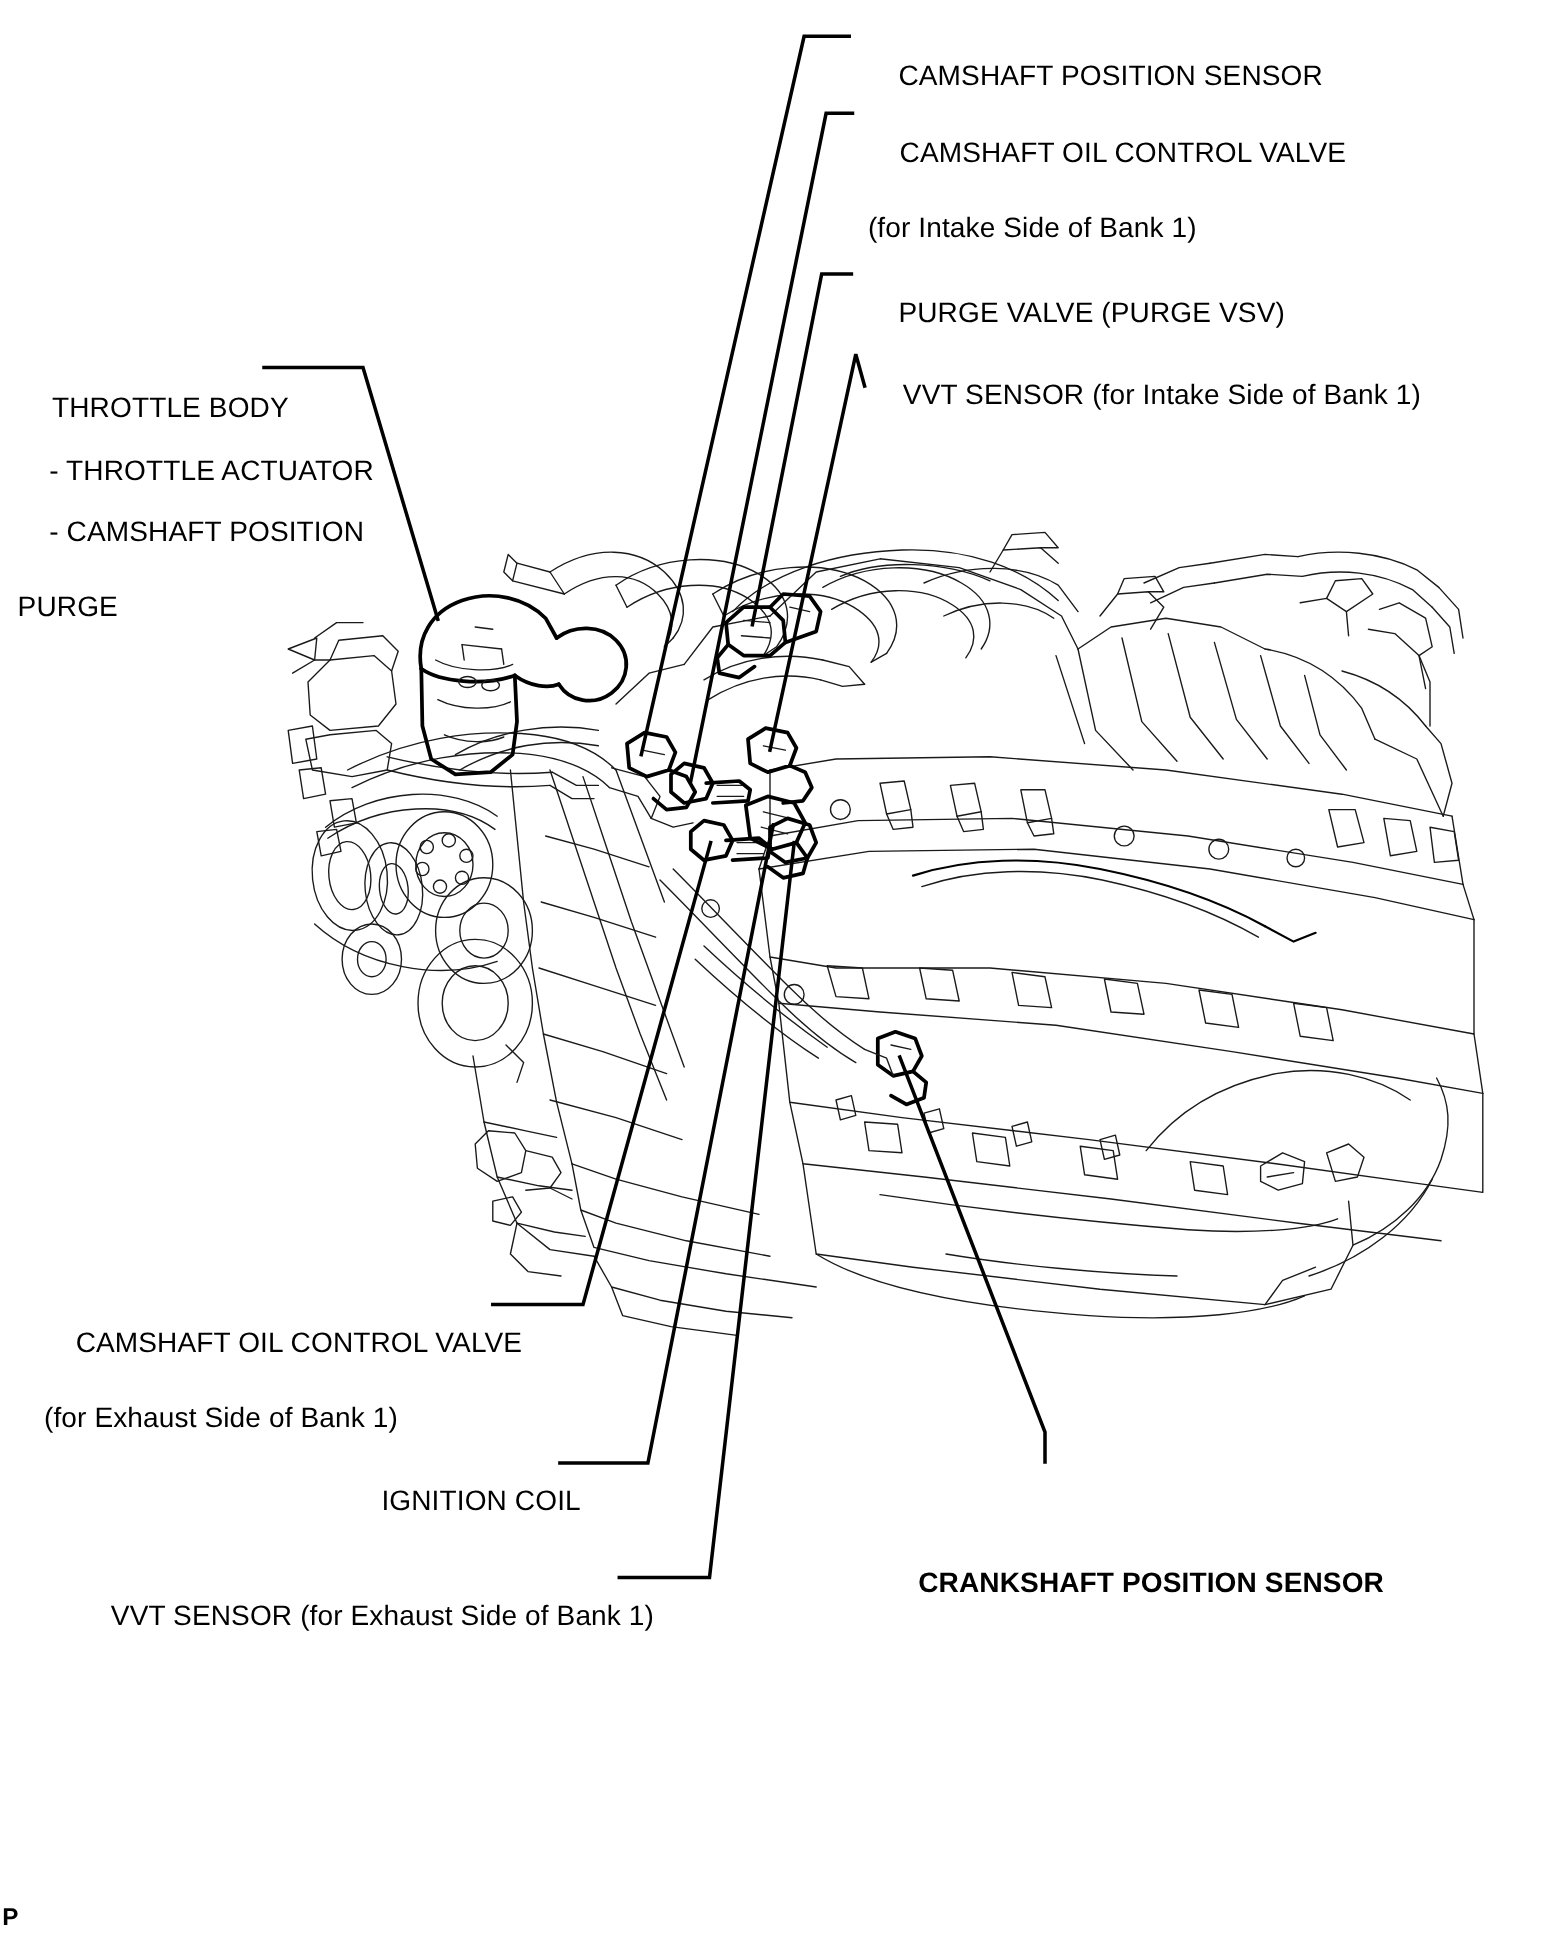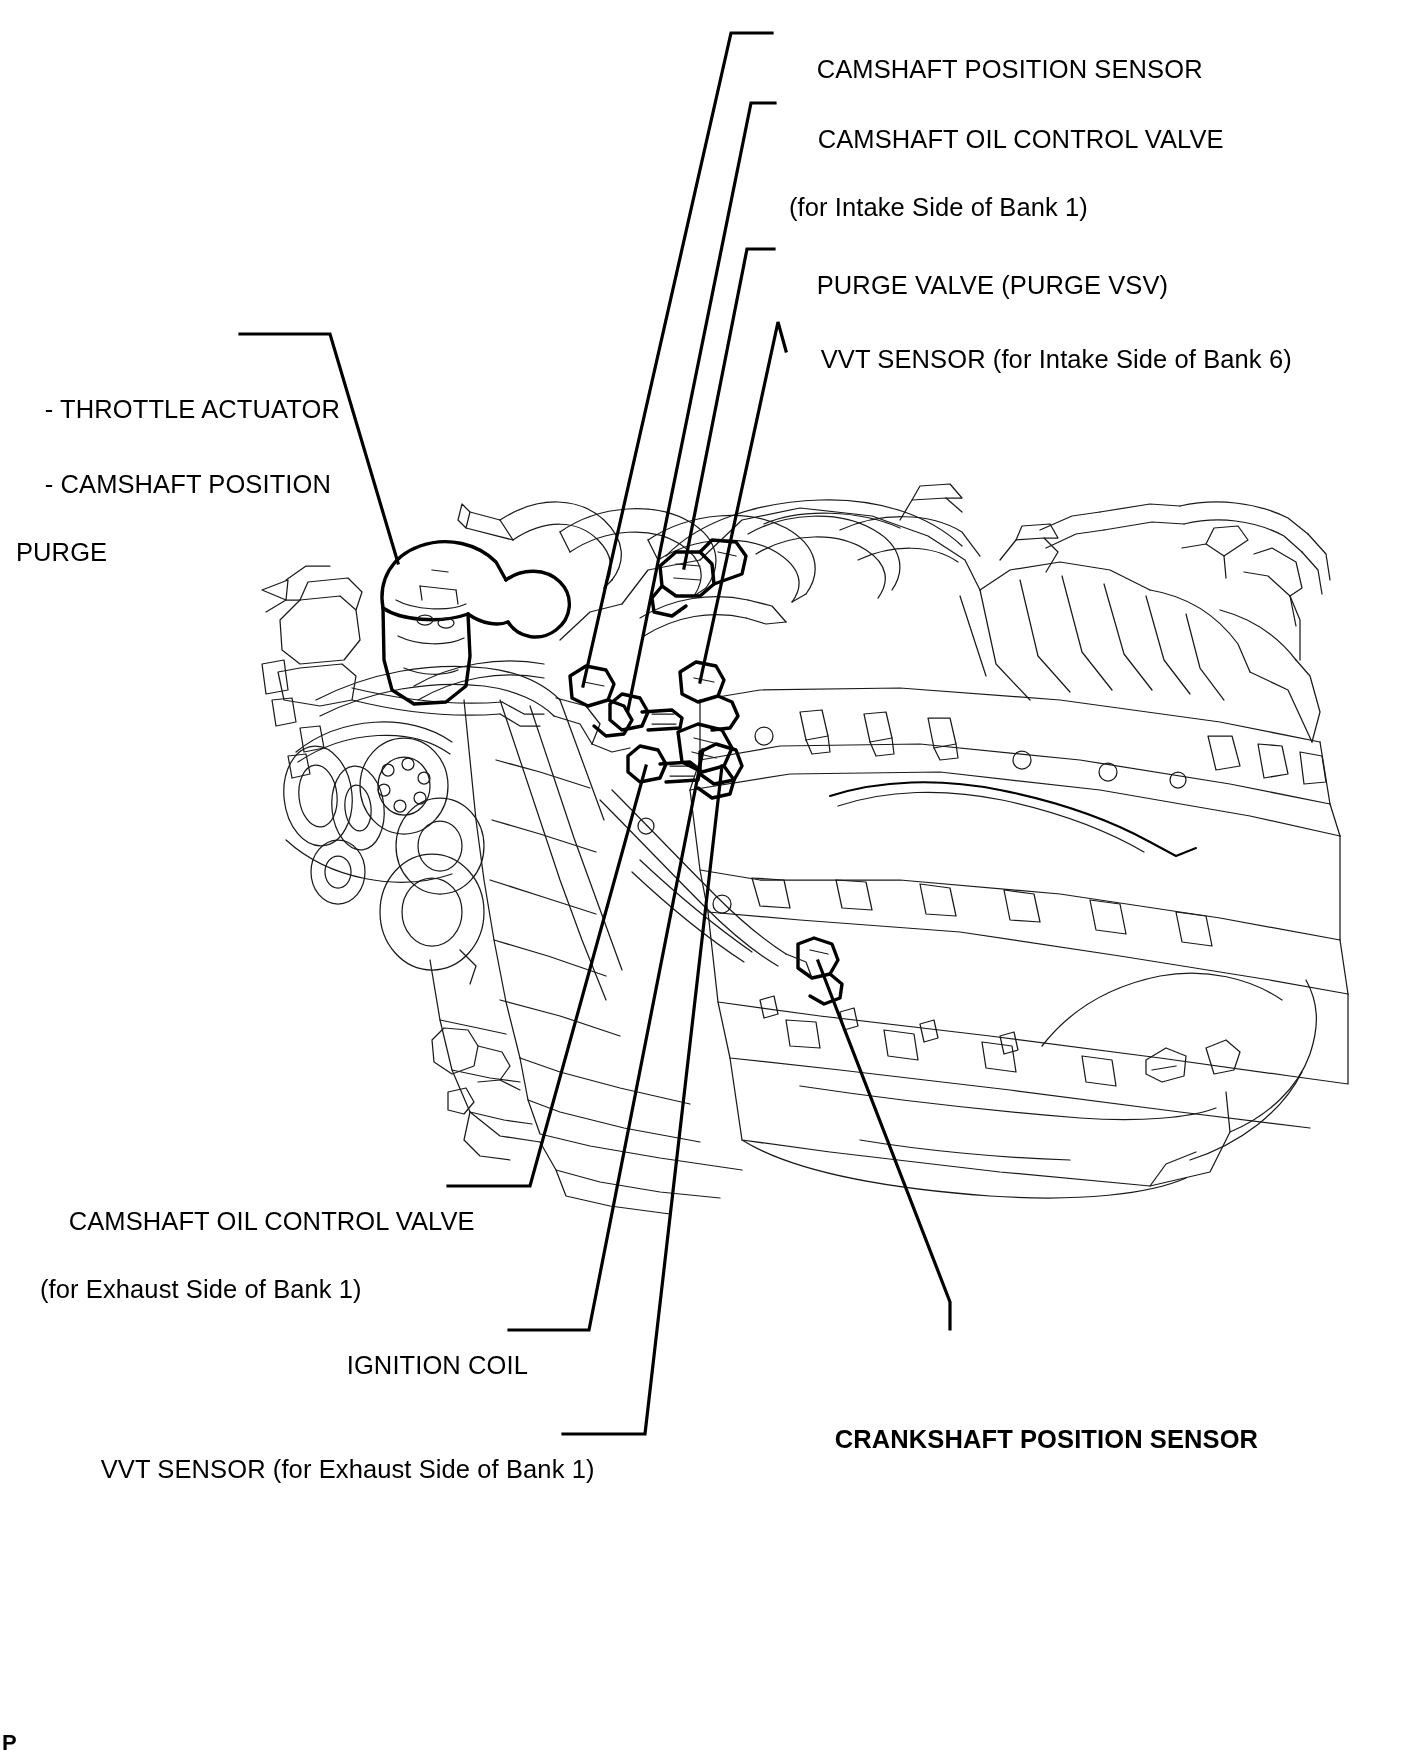--- a/index.html
+++ b/index.html
@@ -445,25 +445,28 @@
   <div class="label" style="left:789px; top:88px;">
     <span>CAMSHAFT OIL CONTROL VALVE</span>
     <span class="sub">(for Intake Side of Bank 1)</span>
   </div>
 
   <div class="label" style="left:788px; top:234px;text-align:center;">
     <span>PURGE VALVE (PURGE VSV)</span>
   </div>
 
   <div class="label" style="left:792px; top:308px;">
-    <span>VVT SENSOR (for Intake Side of Bank 6)</span>
-  </div>
-
-
-  <div class="label" style="left:16px; top:358px;">
+    <span>VVT SENSOR (for Intake Side of Bank 1)</span>
+  </div>
+
+  <div class="label" style="left:19px; top:320px;">
+    <span>THROTTLE BODY</span>
+  </div>
+
+  <div class="label" style="left:16px; top:377px;">
     <span>- THROTTLE ACTUATOR</span>
   </div>
 
   <div class="label" style="left:16px; top:433px;">
     <span>- CAMSHAFT POSITION</span>
     <span class="sub">PURGE</span>
   </div>
 
   <div class="label" style="left:40px; top:1170px;">
     <span>CAMSHAFT OIL CONTROL VALVE</span>

